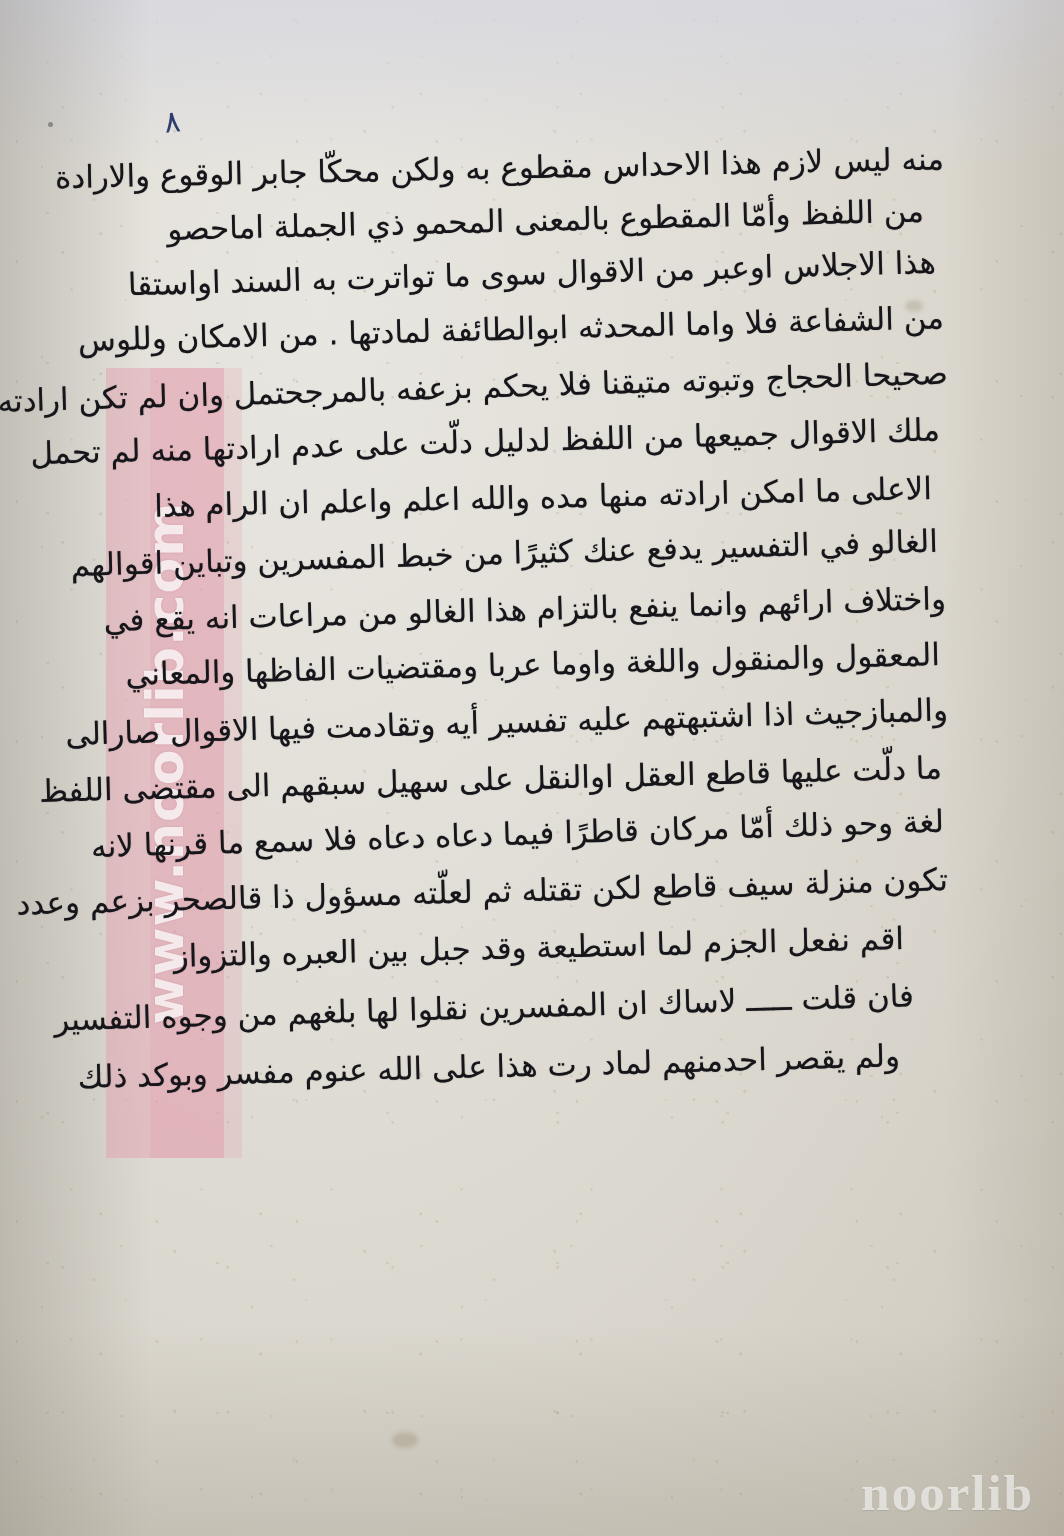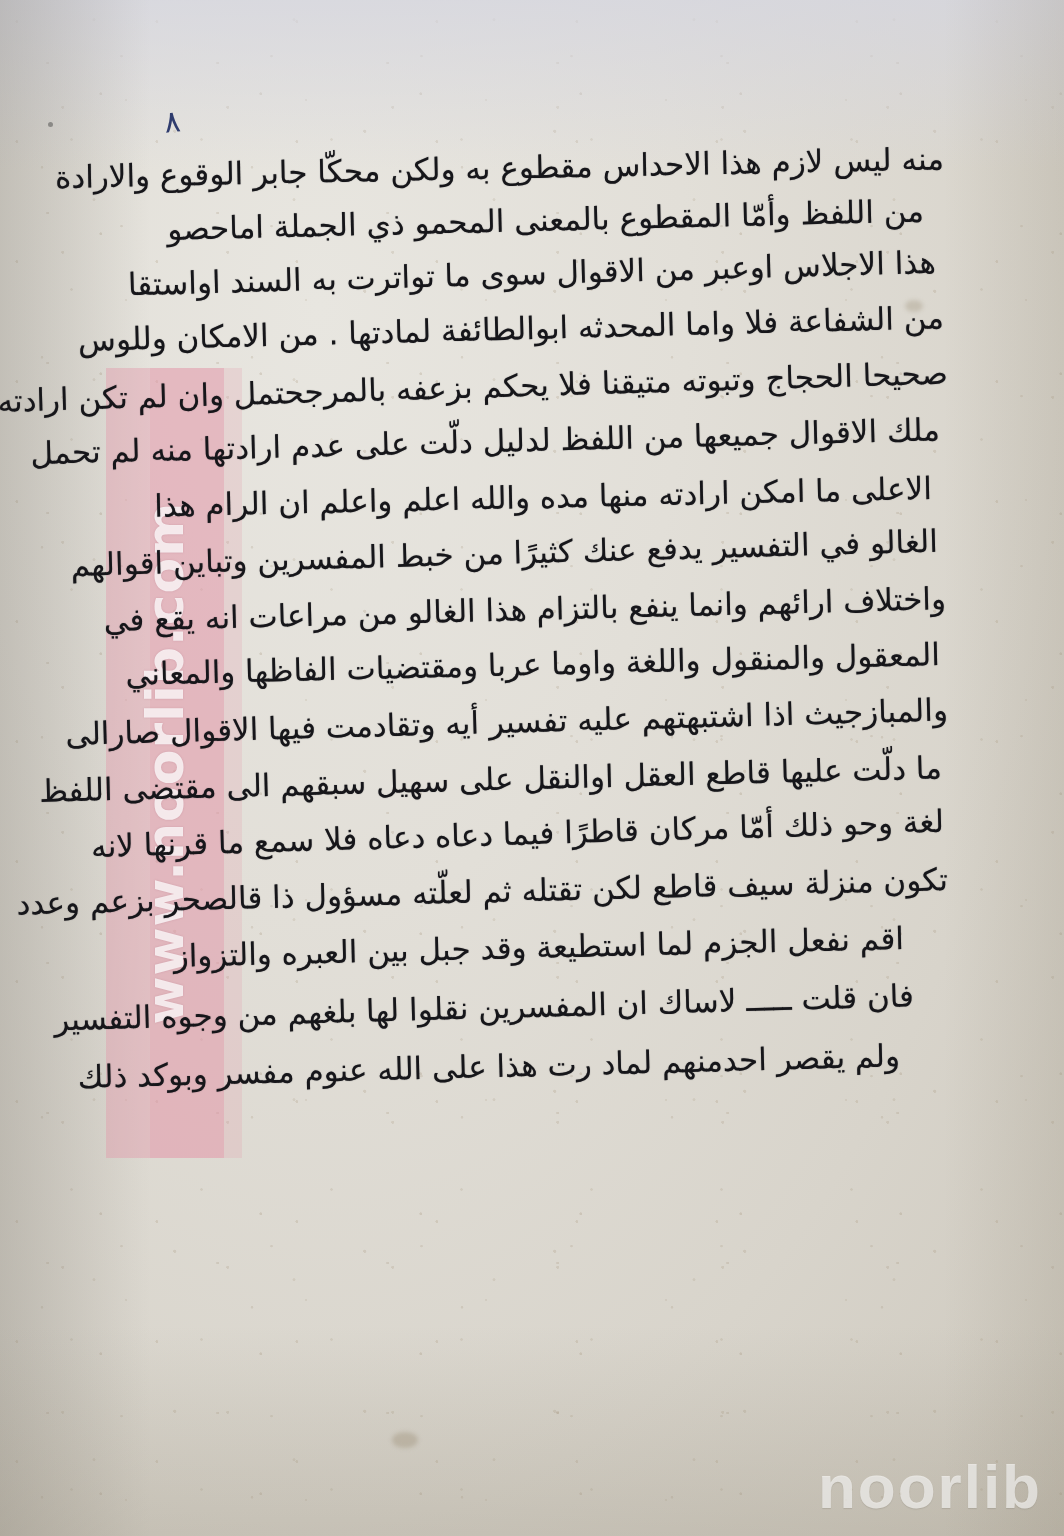--- a/index.html
+++ b/index.html
@@ -102,24 +102,24 @@
     font-size: 52px;
     font-weight: 700;
     letter-spacing: 1px;
     color: rgba(255,255,255,.78);
     text-shadow: 0 0 2px rgba(170,100,120,.35);
   }
 
   
   .wm-logo {
     position: absolute;
-    right: 22px;
+    right: 30px;
     bottom: 14px;
-    font-family: Liberation Sans, sans-serif;
-    font-size: 62px;
+    font-family: Liberation Serif, serif;
+    font-size: 51px;
     font-weight: 700;
     letter-spacing: 2px;
     color: rgba(255,255,255,.62);
     text-shadow: 0 1px 1px rgba(120,115,105,.25);
     user-select: none;
   }
 
   
   .folio {
     position: absolute;

